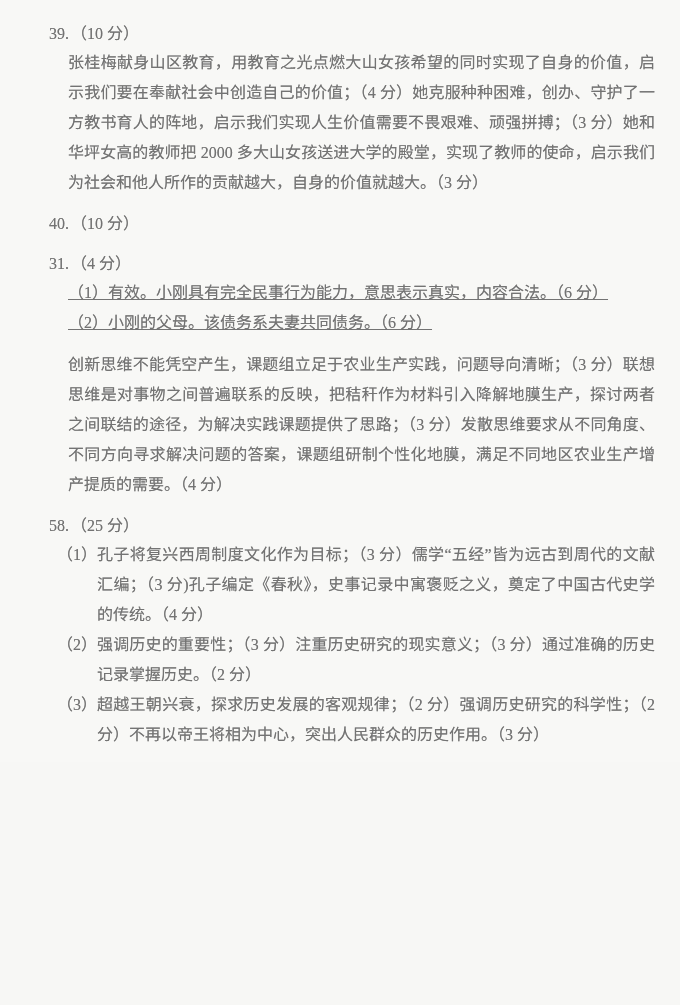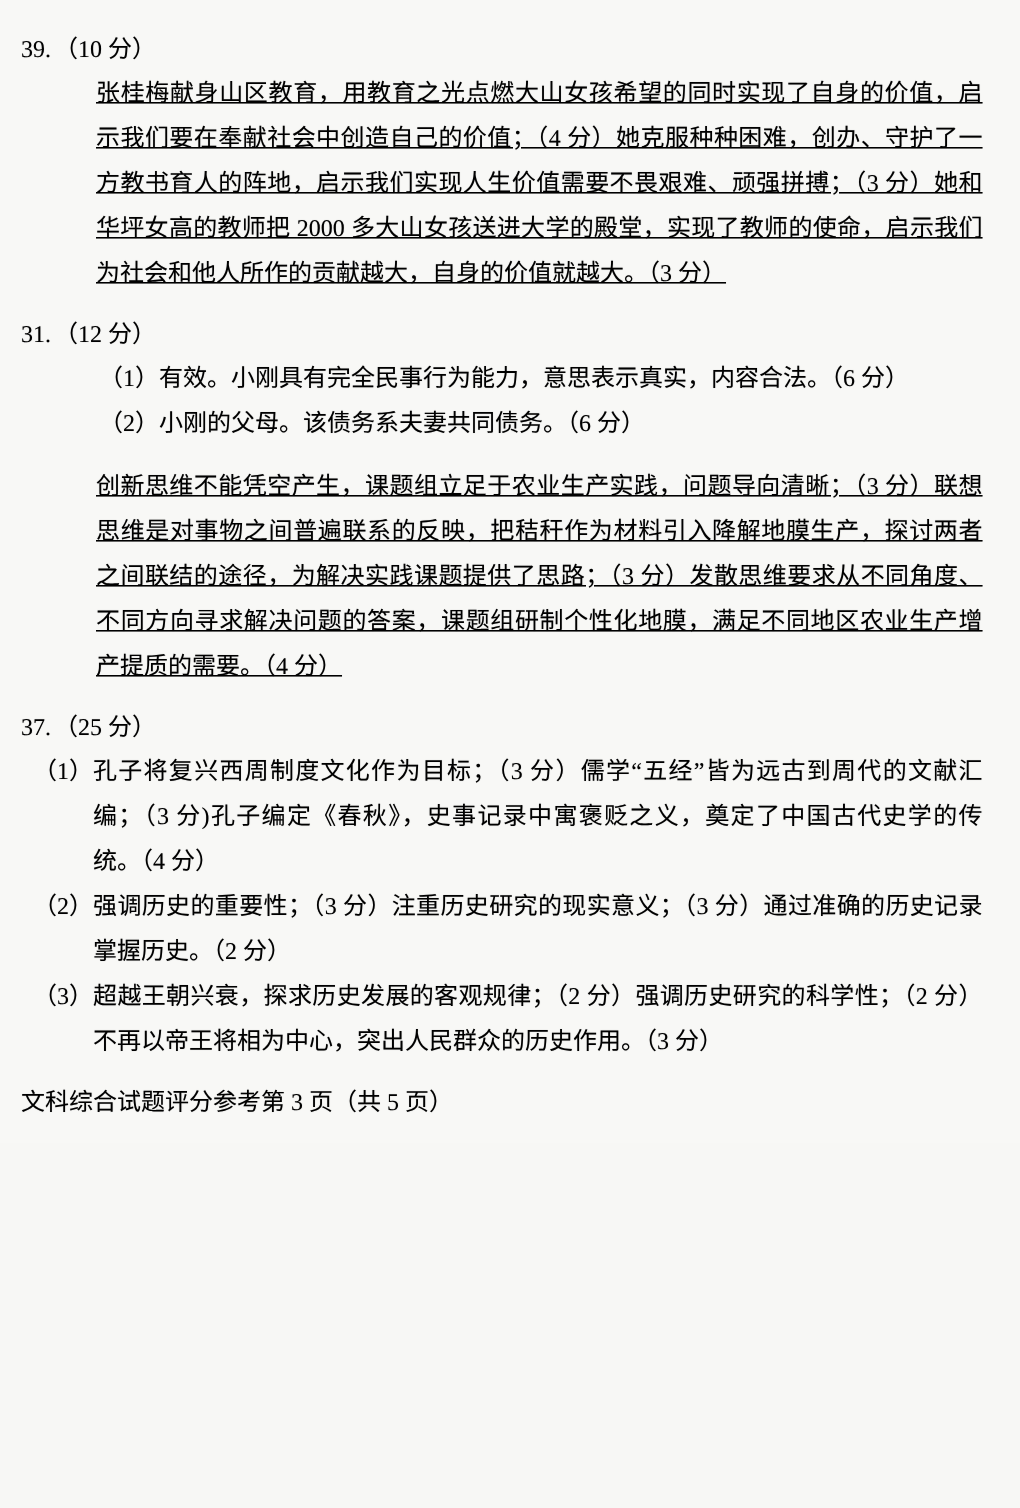--- a/index.html
+++ b/index.html
@@ -5,42 +5,41 @@
   html, body {
     margin: 0;
     padding: 0;
     background: #f7f7f5;
   }
   .page {
     position: relative;
     width: 680px;
     height: 762px;
     box-sizing: border-box;
-    padding: 20px 25px 0 14px;
+    padding: 20px 25px 0 49px;
     background: #f8f8f6;
-    color: #000000;
+    color: #737373;
     font-family: "Liberation Serif", "DejaVu Serif", serif;
     font-size: 16px;
     line-height: 30px;
     text-shadow: 0 0 0.6px rgba(70,70,70,0.45);
     overflow: hidden;
   }
   .question { margin-bottom: 12px; }
   .q-header {
     line-height: 28px;
     white-space: nowrap;
   }
   .q-num { margin-right: 2px; }
   .q-body {
-    margin-left: 50px;
+    margin-left: 19px;
     text-align: justify;
-    text-decoration: underline;
   }
   .q-body p { margin: 0; }
-  .items-plain { margin-left: 52px; }
+  .items-plain { margin-left: 19px; text-decoration: underline; }
   .items-plain p { margin: 0; }
   .items-hang { margin-left: 8px; }
   .item-hang {
     display: flex;
     align-items: flex-start;
   }
   .item-hang .marker {
     flex: 0 0 auto;
     white-space: pre;
   }
@@ -61,41 +60,44 @@
   <section class="question">
     <div class="q-header">
       <span class="q-num">39.</span><span class="q-points">（10 分）</span>
     </div>
     <div class="q-body">
       <p>张桂梅献身山区教育，用教育之光点燃大山女孩希望的同时实现了自身的价值，启示我们要在奉献社会中创造自己的价值；（4 分）她克服种种困难，创办、守护了一方教书育人的阵地，启示我们实现人生价值需要不畏艰难、顽强拼搏；（3 分）她和华坪女高的教师把 2000 多大山女孩送进大学的殿堂，实现了教师的使命，启示我们为社会和他人所作的贡献越大，自身的价值就越大。（3 分）</p>
     </div>
   </section>
 
   <section class="question">
+    <div class="q-header">
+      <span class="q-num">40.</span><span class="q-points">（10 分）</span>
+    </div>
   </section>
 
   <section class="question">
     <div class="q-header">
-      <span class="q-num">31.</span><span class="q-points">（12 分）</span>
+      <span class="q-num">31.</span><span class="q-points">（4 分）</span>
     </div>
     <div class="items-plain">
       <p>（1）有效。小刚具有完全民事行为能力，意思表示真实，内容合法。（6 分）</p>
       <p>（2）小刚的父母。该债务系夫妻共同债务。（6 分）</p>
     </div>
   </section>
 
   <section class="question">
     <div class="q-body">
       <p>创新思维不能凭空产生，课题组立足于农业生产实践，问题导向清晰；（3 分）联想思维是对事物之间普遍联系的反映，把秸秆作为材料引入降解地膜生产，探讨两者之间联结的途径，为解决实践课题提供了思路；（3 分）发散思维要求从不同角度、不同方向寻求解决问题的答案，课题组研制个性化地膜，满足不同地区农业生产增产提质的需要。（4 分）</p>
     </div>
   </section>
 
   <section class="question">
     <div class="q-header">
-      <span class="q-num">37.</span><span class="q-points">（25 分）</span>
+      <span class="q-num">58.</span><span class="q-points">（25 分）</span>
     </div>
     <div class="items-hang">
       <div class="item-hang">
         <span class="marker">（1）</span>
         <span class="text">孔子将复兴西周制度文化作为目标；（3 分）儒学“五经”皆为远古到周代的文献汇编；（3 分)孔子编定《春秋》，史事记录中寓褒贬之义，奠定了中国古代史学的传统。（4 分）</span>
       </div>
       <div class="item-hang">
         <span class="marker">（2）</span>
         <span class="text">强调历史的重要性；（3 分）注重历史研究的现实意义；（3 分）通过准确的历史记录掌握历史。（2 分）</span>
       </div>

